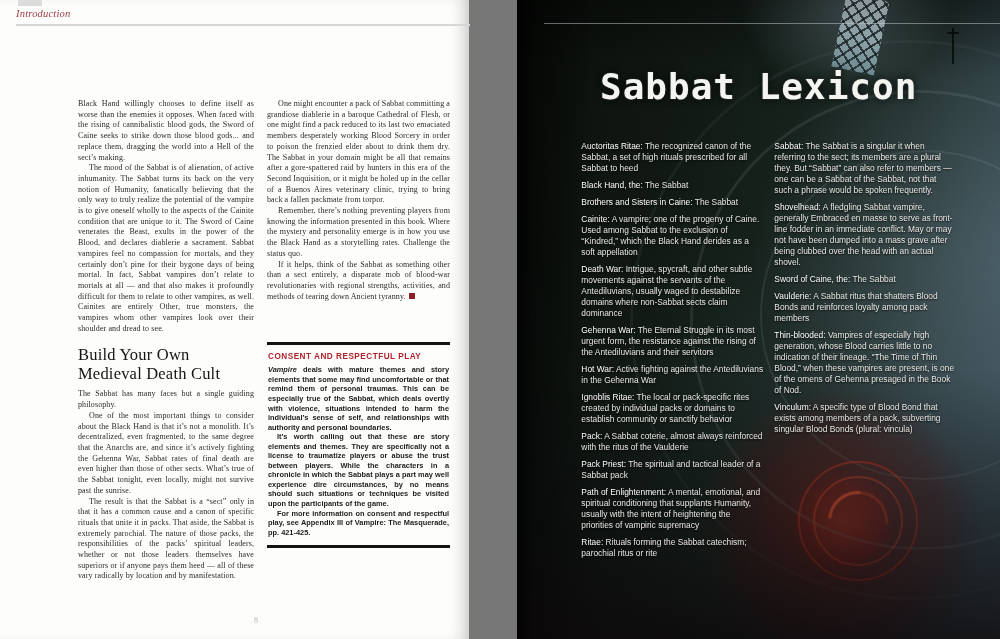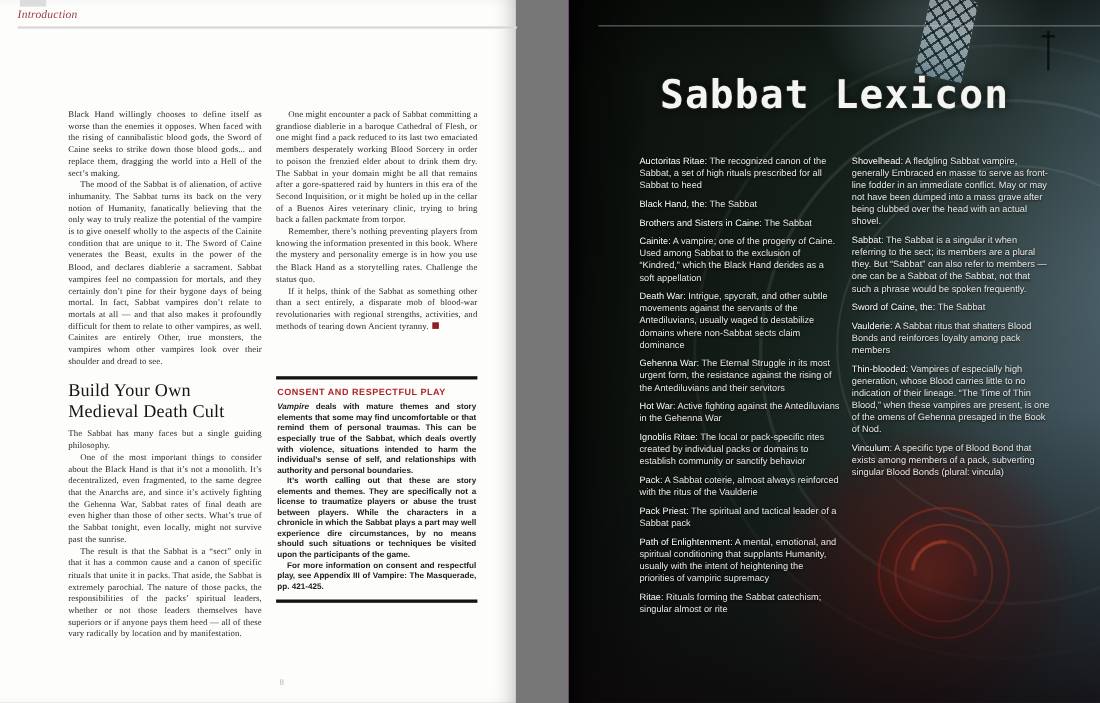--- a/index.html
+++ b/index.html
@@ -11,21 +11,21 @@
     position:relative; width:493px; height:639px; background:#fdfdfc; color:#232323;
     box-shadow: inset -14px 0 18px -12px rgba(0,0,0,.28);
   }
   .corner-tab { position:absolute; left:18px; top:0; width:24px; height:6px; background:#dcdcdc; }
   .running-head {
     position:absolute; left:16px; top:8px; font-style:italic; font-size:10.5px;
     color:#9a3b42; letter-spacing:.2px;
   }
   .head-rule { position:absolute; left:16px; top:24px; width:454px; height:2px; background:#d7d7d7; }
 
-  .columns { position:absolute; left:62px; top:99px; width:372px; display:flex; gap:13px; }
+  .columns { position:absolute; left:78px; top:99px; width:372px; display:flex; gap:13px; }
   .col { width:176px; }
   .col-2 { width:183px; }
   .col p {
     font-size:8px; line-height:10.7px; text-align:justify; color:#2a2a2a;
     letter-spacing:.1px;
   }
   .col p.indent { text-indent:11px; }
   .col h2 {
     font-family:"Liberation Serif", serif; font-weight:400; font-size:16.5px; line-height:19px;
     color:#141414; margin:11px 0 6px 0; letter-spacing:.2px;
@@ -178,27 +178,27 @@
         <p class="lex-entry"><strong class="term">Hot War:</strong> <span>Active fighting against the Antediluvians in the Gehenna War</span></p>
 
         <p class="lex-entry"><strong class="term">Ignoblis Ritae:</strong> <span>The local or pack-specific rites created by individual packs or domains to establish community or sanctify behavior</span></p>
 
         <p class="lex-entry"><strong class="term">Pack:</strong> <span>A Sabbat coterie, almost always reinforced with the ritus of the Vaulderie</span></p>
 
         <p class="lex-entry"><strong class="term">Pack Priest:</strong> <span>The spiritual and tactical leader of a Sabbat pack</span></p>
 
         <p class="lex-entry"><strong class="term">Path of Enlightenment:</strong> <span>A mental, emotional, and spiritual conditioning that supplants Humanity, usually with the intent of heightening the priorities of vampiric supremacy</span></p>
 
-        <p class="lex-entry"><strong class="term">Ritae:</strong> <span>Rituals forming the Sabbat catechism; singular almost or rite</span></p>
+        <p class="lex-entry"><strong class="term">Ritae:</strong> <span>Rituals forming the Sabbat catechism; parochial ritus or rite</span></p>
       </div>
     <div class="lex-col lex-col-2">
 
+        <p class="lex-entry"><strong class="term">Sabbat:</strong> <span>The Sabbat is a singular it when referring to the sect; its members are a plural they. But “Sabbat” can also refer to members — one can be a Sabbat of the Sabbat, not that such a phrase would be spoken frequently.</span></p>
+
         <p class="lex-entry"><strong class="term">Shovelhead:</strong> <span>A fledgling Sabbat vampire, generally Embraced en masse to serve as front-line fodder in an immediate conflict. May or may not have been dumped into a mass grave after being clubbed over the head with an actual shovel.</span></p>
-
-        <p class="lex-entry"><strong class="term">Sabbat:</strong> <span>The Sabbat is a singular it when referring to the sect; its members are a plural they. But “Sabbat” can also refer to members — one can be a Sabbat of the Sabbat, not that such a phrase would be spoken frequently.</span></p>
 
         <p class="lex-entry"><strong class="term">Sword of Caine, the:</strong> <span>The Sabbat</span></p>
 
         <p class="lex-entry"><strong class="term">Vaulderie:</strong> <span>A Sabbat ritus that shatters Blood Bonds and reinforces loyalty among pack members</span></p>
 
         <p class="lex-entry"><strong class="term">Thin-blooded:</strong> <span>Vampires of especially high generation, whose Blood carries little to no indication of their lineage. “The Time of Thin Blood,” when these vampires are present, is one of the omens of Gehenna presaged in the Book of Nod.</span></p>
 
         <p class="lex-entry"><strong class="term">Vinculum:</strong> <span>A specific type of Blood Bond that exists among members of a pack, subverting singular Blood Bonds (plural: vincula)</span></p>
       </div>
   </section>

